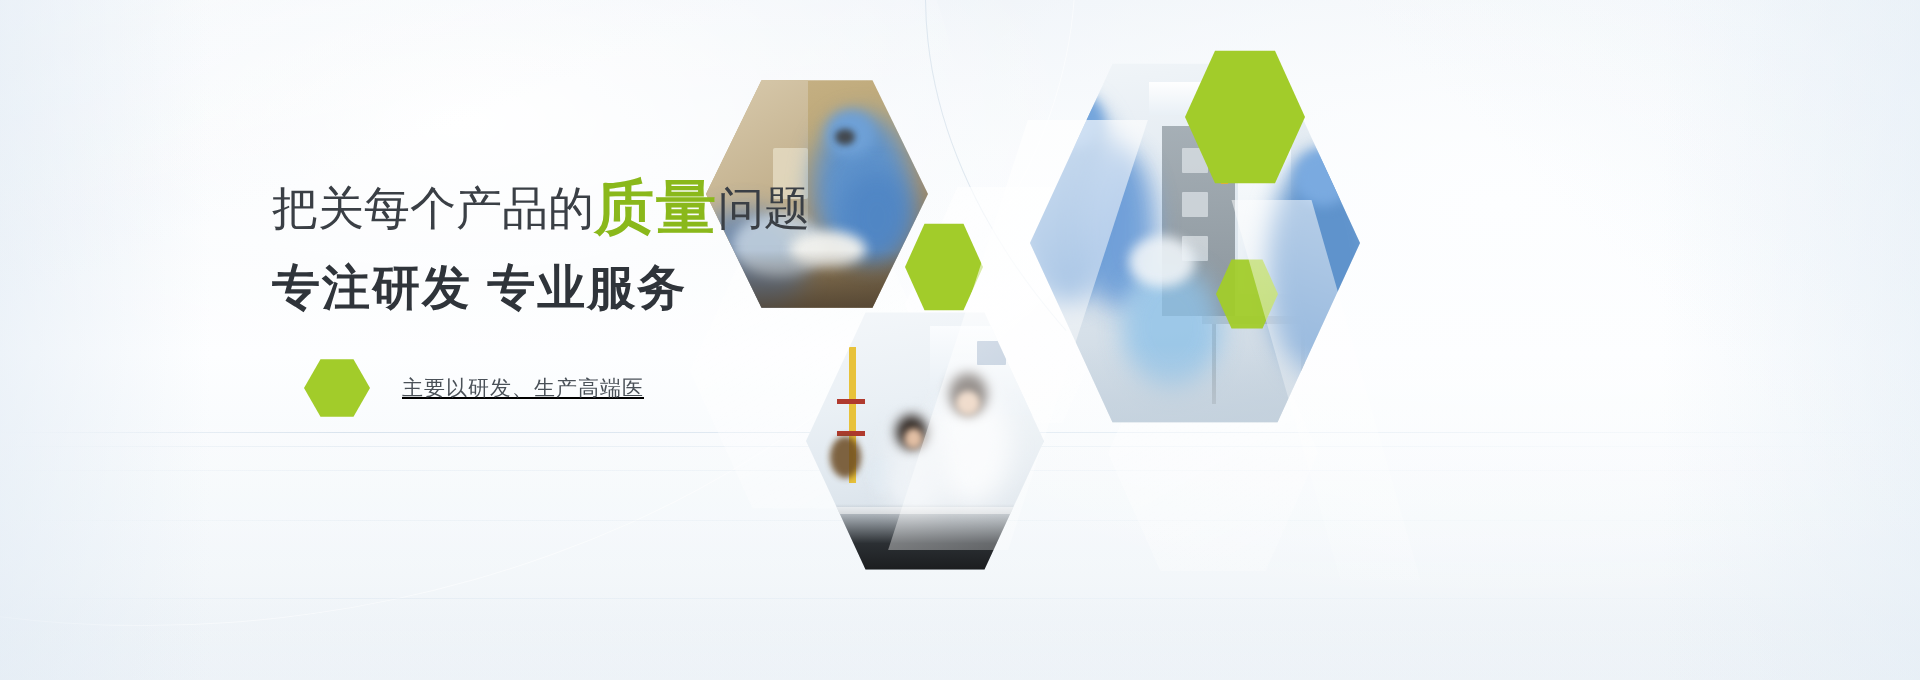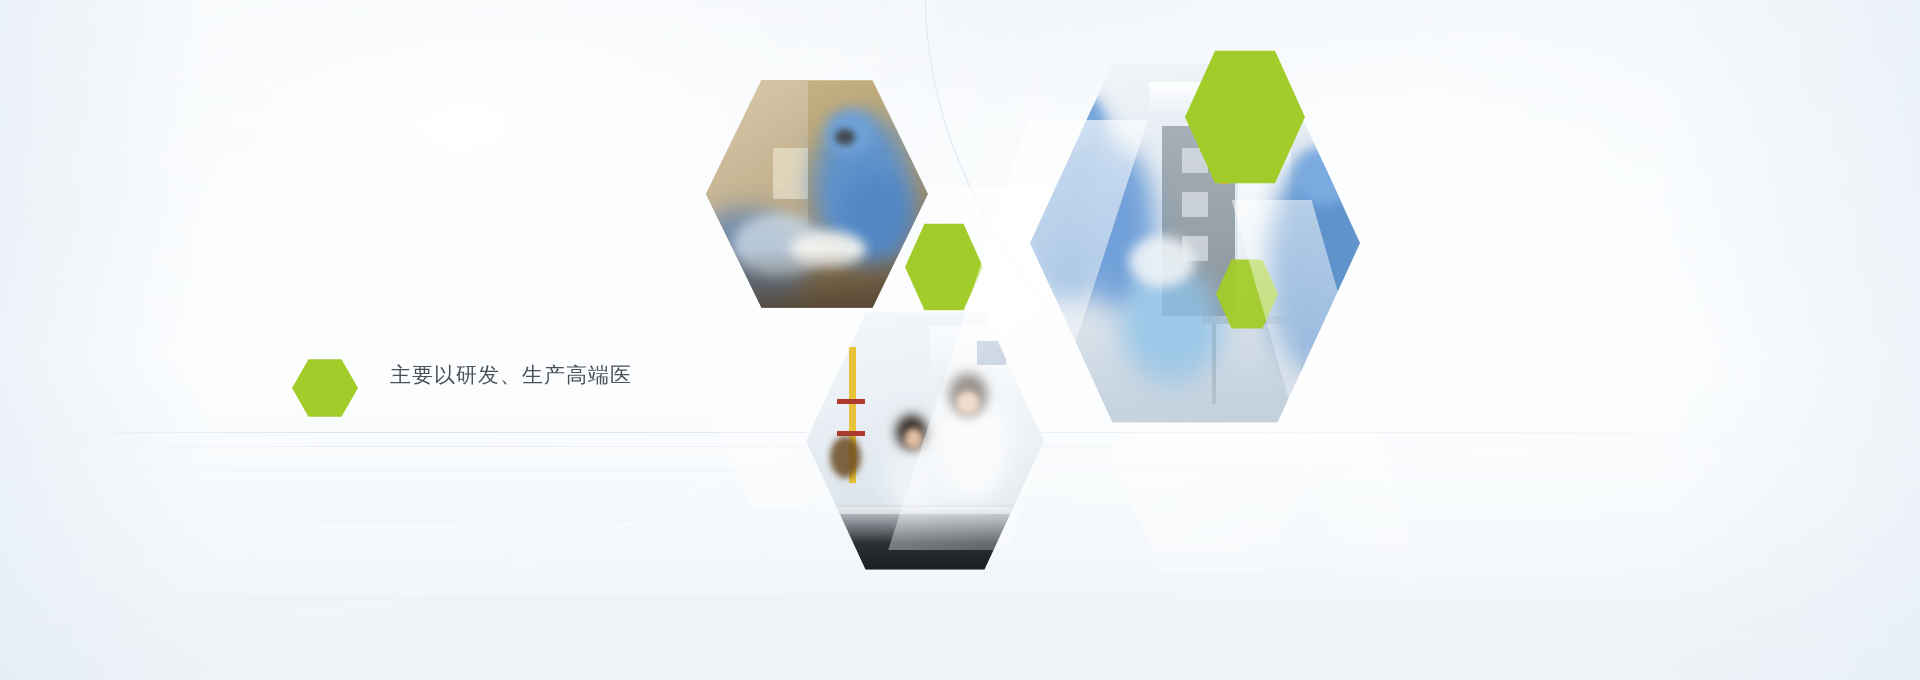--- a/index.html
+++ b/index.html
@@ -66,21 +66,21 @@
   .rect{position:absolute;}
 
   
   #copy{position:absolute;left:272px;top:178px;width:700px;}
   .head1{font-size:46px;line-height:1;color:#3a3f45;white-space:nowrap;
          font-family:"Liberation Sans","DejaVu Sans",sans-serif;}
   .head1 .accent{color:#8ab81b;font-weight:bold;font-size:60px;
                  letter-spacing:2px;vertical-align:-4px;}
   .head2{margin-top:26px;font-size:48px;line-height:1;color:#2f343a;
          font-weight:bold;letter-spacing:2px;white-space:nowrap;}
-  #sub{position:absolute;left:292px;top:358px;display:flex;align-items:flex-start;}
+  #sub{position:absolute;left:304px;top:358px;display:flex;align-items:center;text-decoration:underline;}
   #sub .hexdot{width:66px;height:60px;background:#a2cc2a;flex:0 0 auto;
        clip-path:polygon(25% 2%,75% 2%,100% 50%,75% 98%,25% 98%,0% 50%);
        -webkit-clip-path:polygon(25% 2%,75% 2%,100% 50%,75% 98%,25% 98%,0% 50%);}
   #sub .subtext{margin-left:32px;font-size:21px;line-height:34px;color:#4a5158;
                 letter-spacing:1px;white-space:nowrap;}
 </style>
 </head>
 <body>
 
 <div id="banner">
@@ -172,20 +172,24 @@
     <div class="rect" style="left:0;bottom:22%;width:100%;height:3%;background:rgba(255,255,255,.5);"></div>
   </div>
 
   <div class="hex hex-solid" style="left:905px;top:222px;width:78px;height:90px;"></div>
   <div class="hex hex-solid" style="left:1185px;top:48px;width:120px;height:138px;"></div>
   <div class="hex hex-solid" style="left:1216px;top:258px;width:62px;height:72px;opacity:.95;"></div>
 
   <div class="rect" style="left:958px;top:120px;width:120px;height:430px;background:linear-gradient(130deg,rgba(255,255,255,.95),rgba(255,255,255,.35));transform:skewX(-18deg);opacity:.75;"></div>
   <div class="rect" style="left:1286px;top:200px;width:80px;height:380px;background:linear-gradient(200deg,rgba(255,255,255,.9),rgba(255,255,255,.2));transform:skewX(16deg);opacity:.6;"></div>
 
+  <div id="copy">
+    <div class="head1"><span>把关每个产品的</span><span class="accent">质量</span><span>问题</span></div>
+    <div class="head2">专注研发 专业服务</div>
+  </div>
 
   <div id="sub">
     <div class="hexdot"></div>
     <div class="subtext">
       <div>主要以研发、生产高端医</div>
     </div>
   </div>
 
 </div>
 

